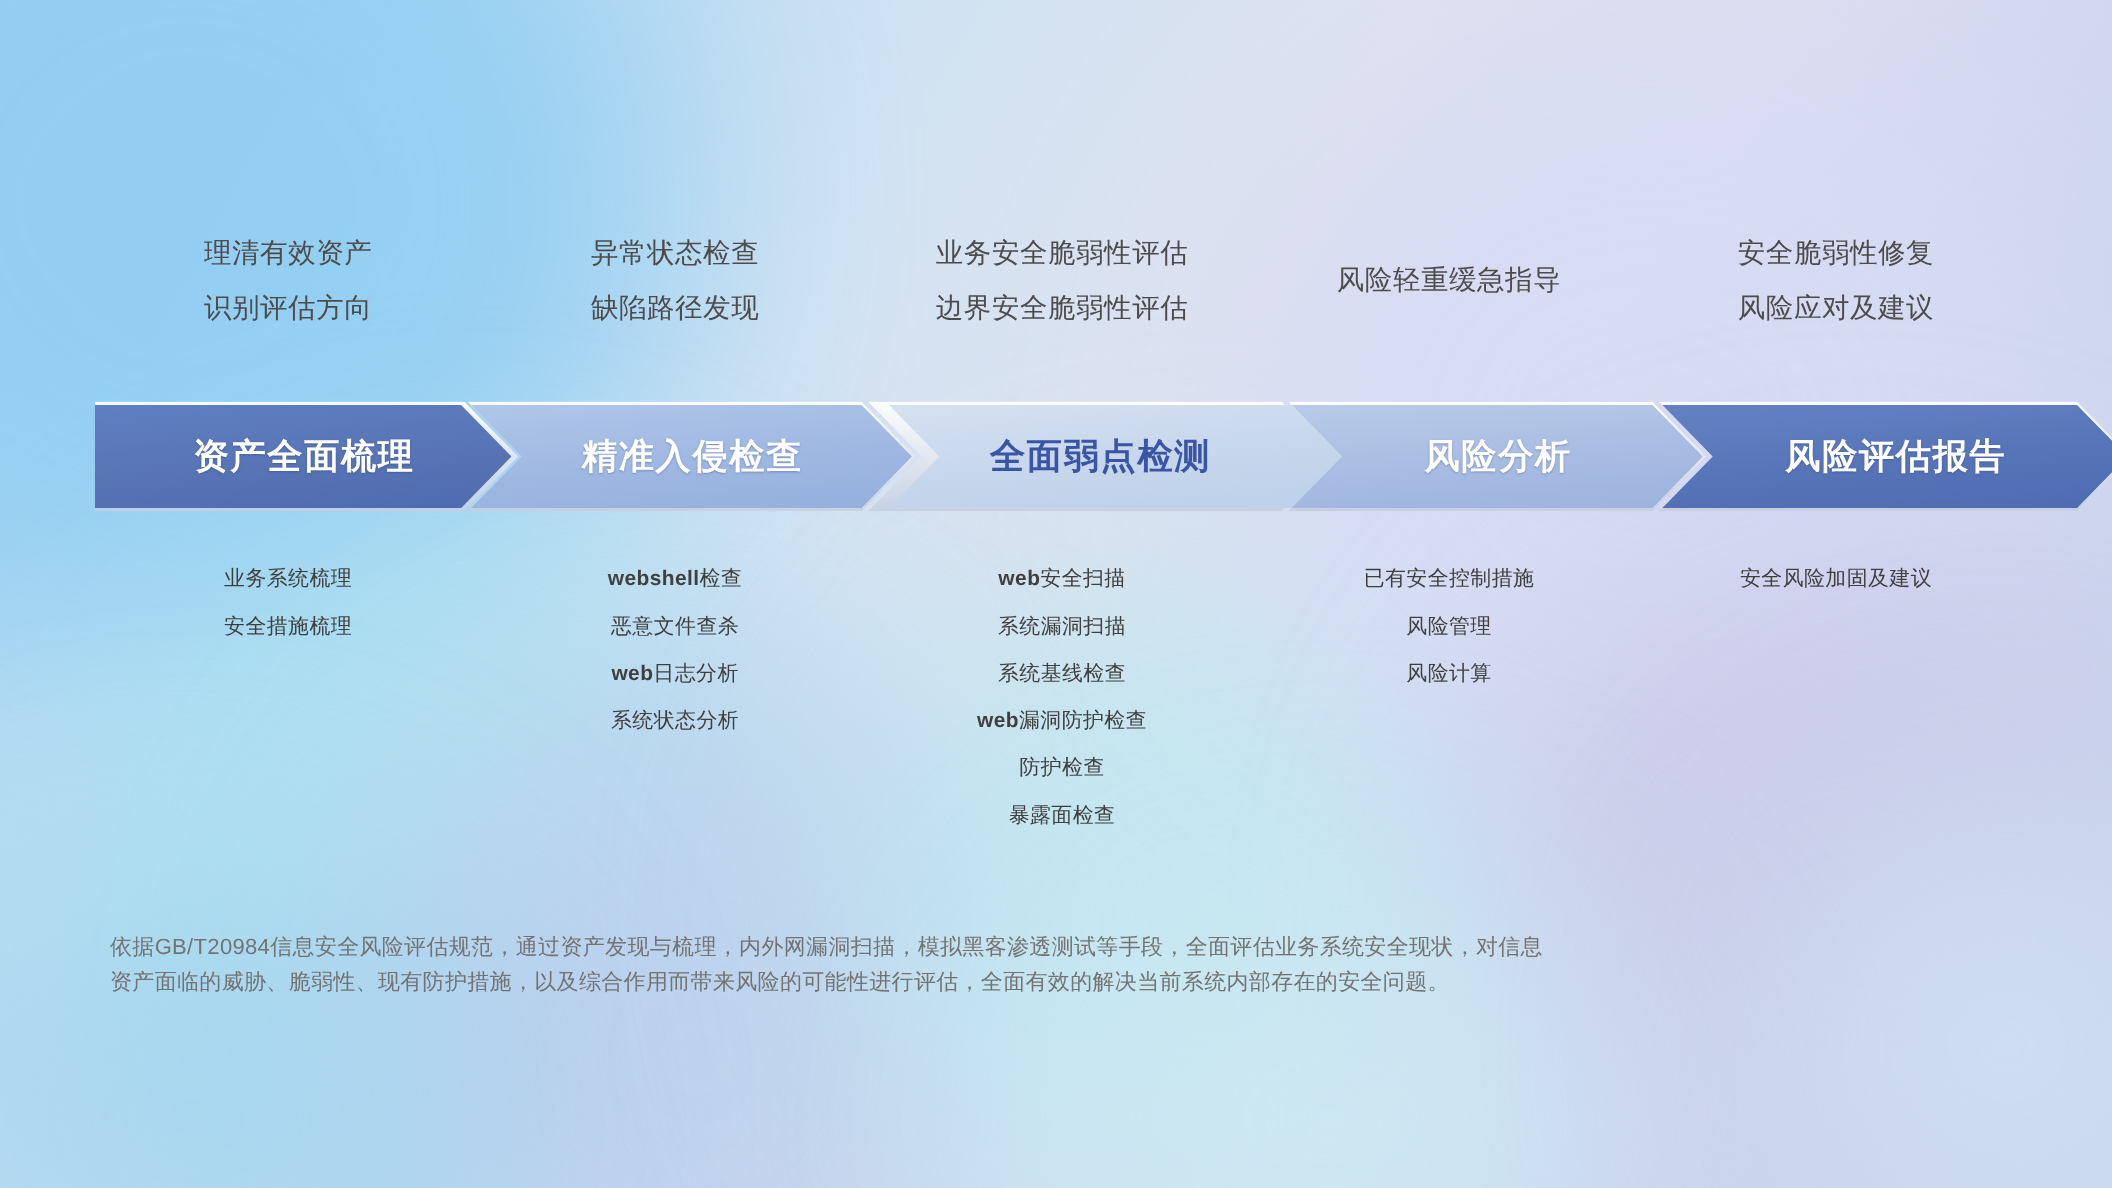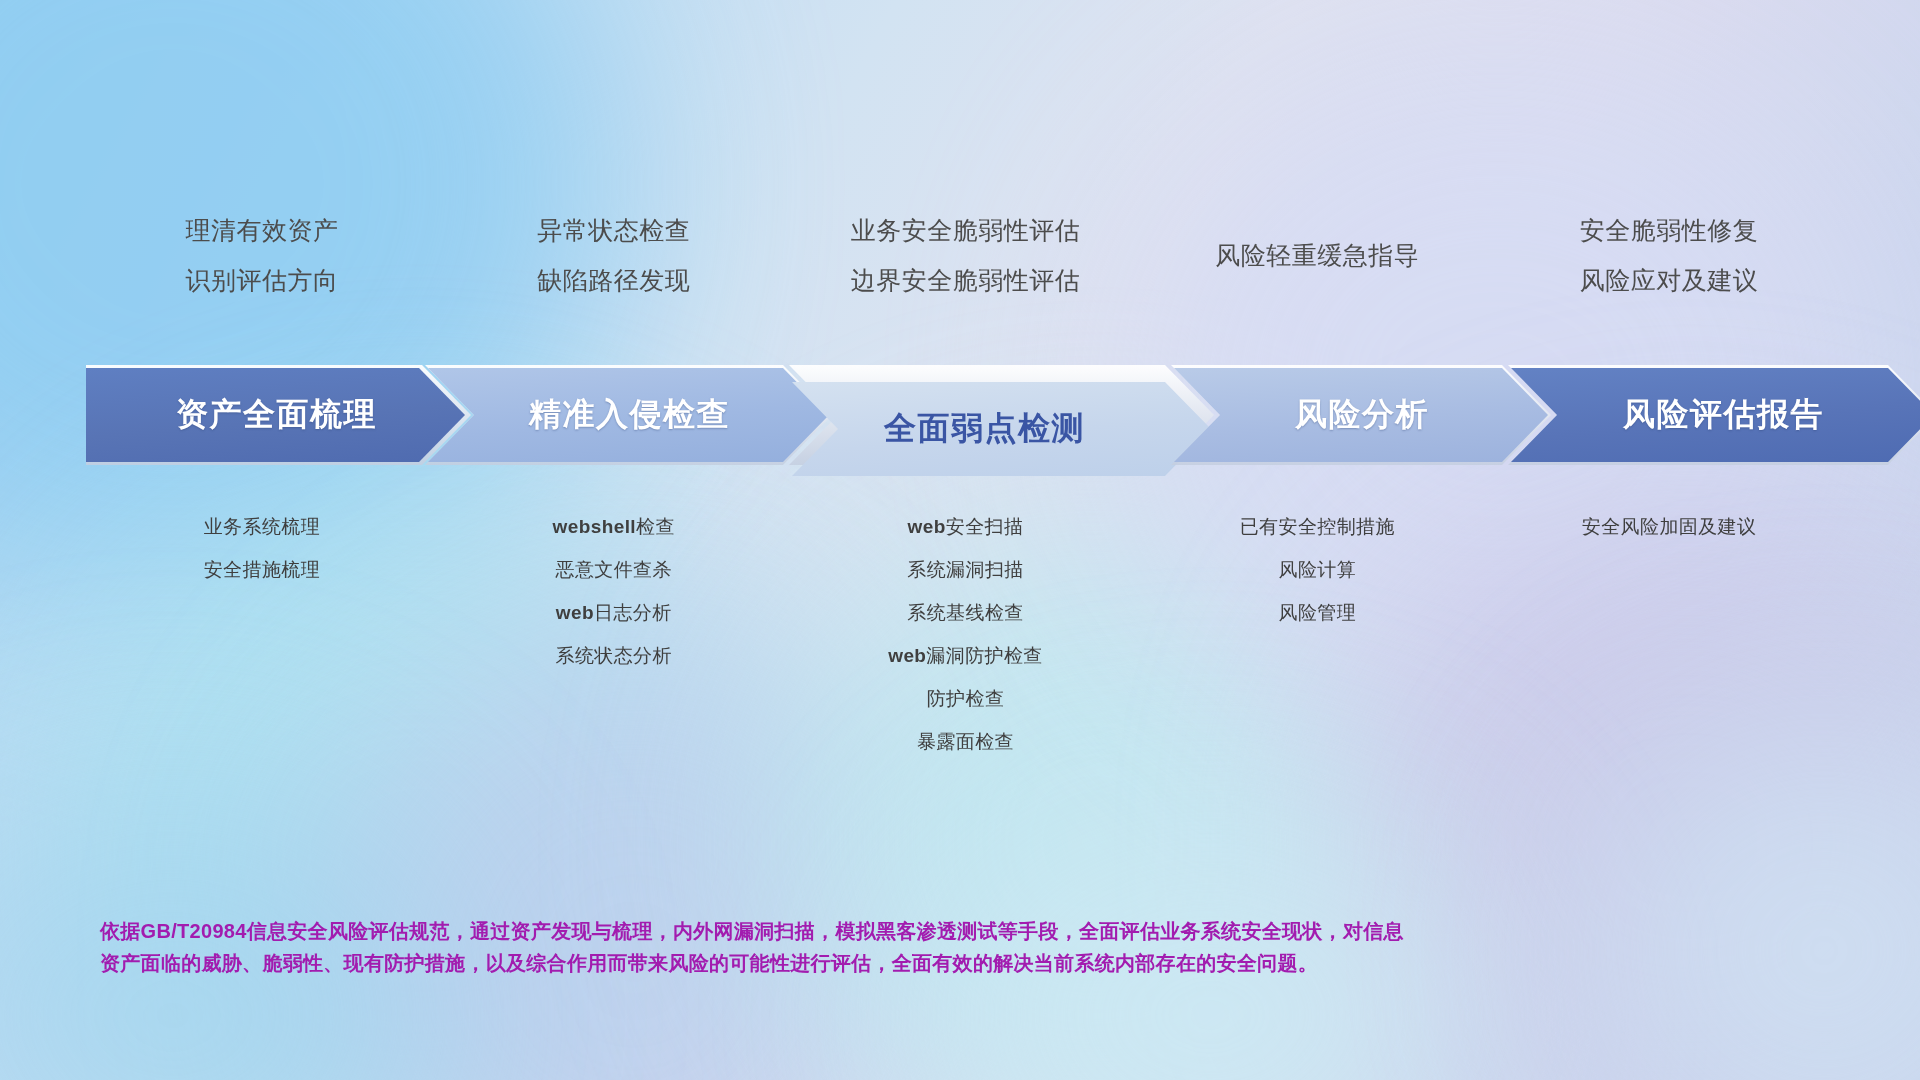--- a/index.html
+++ b/index.html
@@ -92,22 +92,22 @@
   .bot-cell{text-align:center;}
   .bot-cell .item{
     font-size:19px;color:#3f3f3f;line-height:1;
     white-space:nowrap;letter-spacing:.4px;
   }
   .bot-cell .item + .item{margin-top:24px;}
   .item .en{font-weight:bold;}
 
   
   .footer{
-    position:absolute;left:100px;top:915px;width:1560px;
-    font-size:20px;line-height:32px;color:#a21caf;letter-spacing:.3px;font-weight:bold;
+    position:absolute;left:100px;top:845px;width:1560px;
+    font-size:20px;line-height:32px;color:#737373;letter-spacing:.3px;
   }
   .footer p{margin:0;}
 </style>
 </head>
 <body>
 
 <div class="bg">
   <div class="bg-base"></div>
   <div class="blob b1"></div>
   <div class="blob b2"></div>
@@ -147,21 +147,21 @@
   <div class="banner" id="banner">
       <div class="seg-chrome" style="left: 0px; width: 385px;"></div>
       <div class="seg s1" style="left: 0px; width: 379px;">
         <div class="seg-label lbl-white">资产全面梳理</div>
       </div>
       <div class="seg-chrome notch" style="left: 339px; width: 407px;"></div>
       <div class="seg s2 notch" style="left: 342px; width: 401px;">
         <div class="seg-label lbl-white">精准入侵检查</div>
       </div>
       <div class="seg-chrome notch" style="left: 703px; width: 425px;"></div>
-      <div class="seg s3 notch" style="left: 706px; width: 419px; margin-top: 14px;">
+      <div class="seg s3 notch" style="left: 722px; width: 419px;">
         <div class="seg-label lbl-blue">全面弱点检测</div>
       </div>
       <div class="seg-chrome notch" style="left: 1085px; width: 380px;"></div>
       <div class="seg s4 notch" style="left: 1088px; width: 374px;">
         <div class="seg-label lbl-white">风险分析</div>
       </div>
       <div class="seg-chrome notch" style="left: 1422px; width: 429px;"></div>
       <div class="seg s5 notch" style="left: 1425px; width: 423px;">
         <div class="seg-label lbl-white">风险评估报告</div>
       </div>
@@ -181,22 +181,22 @@
       <div class="bot-cell">
         <div class="item"><span class="en">web</span><span>安全扫描</span></div>
         <div class="item">系统漏洞扫描</div>
         <div class="item">系统基线检查</div>
         <div class="item"><span class="en">web</span><span>漏洞防护检查</span></div>
         <div class="item">防护检查</div>
         <div class="item">暴露面检查</div>
       </div>
       <div class="bot-cell">
         <div class="item">已有安全控制措施</div>
+        <div class="item">风险管理</div>
         <div class="item">风险计算</div>
-        <div class="item">风险管理</div>
       </div>
       <div class="bot-cell">
         <div class="item">安全风险加固及建议</div>
       </div>
     </div>
 
   <div class="footer">
     <p>依据GB/T20984信息安全风险评估规范，通过资产发现与梳理，内外网漏洞扫描，模拟黑客渗透测试等手段，全面评估业务系统安全现状，对信息</p>
     <p>资产面临的威胁、脆弱性、现有防护措施，以及综合作用而带来风险的可能性进行评估，全面有效的解决当前系统内部存在的安全问题。</p>
   </div>

